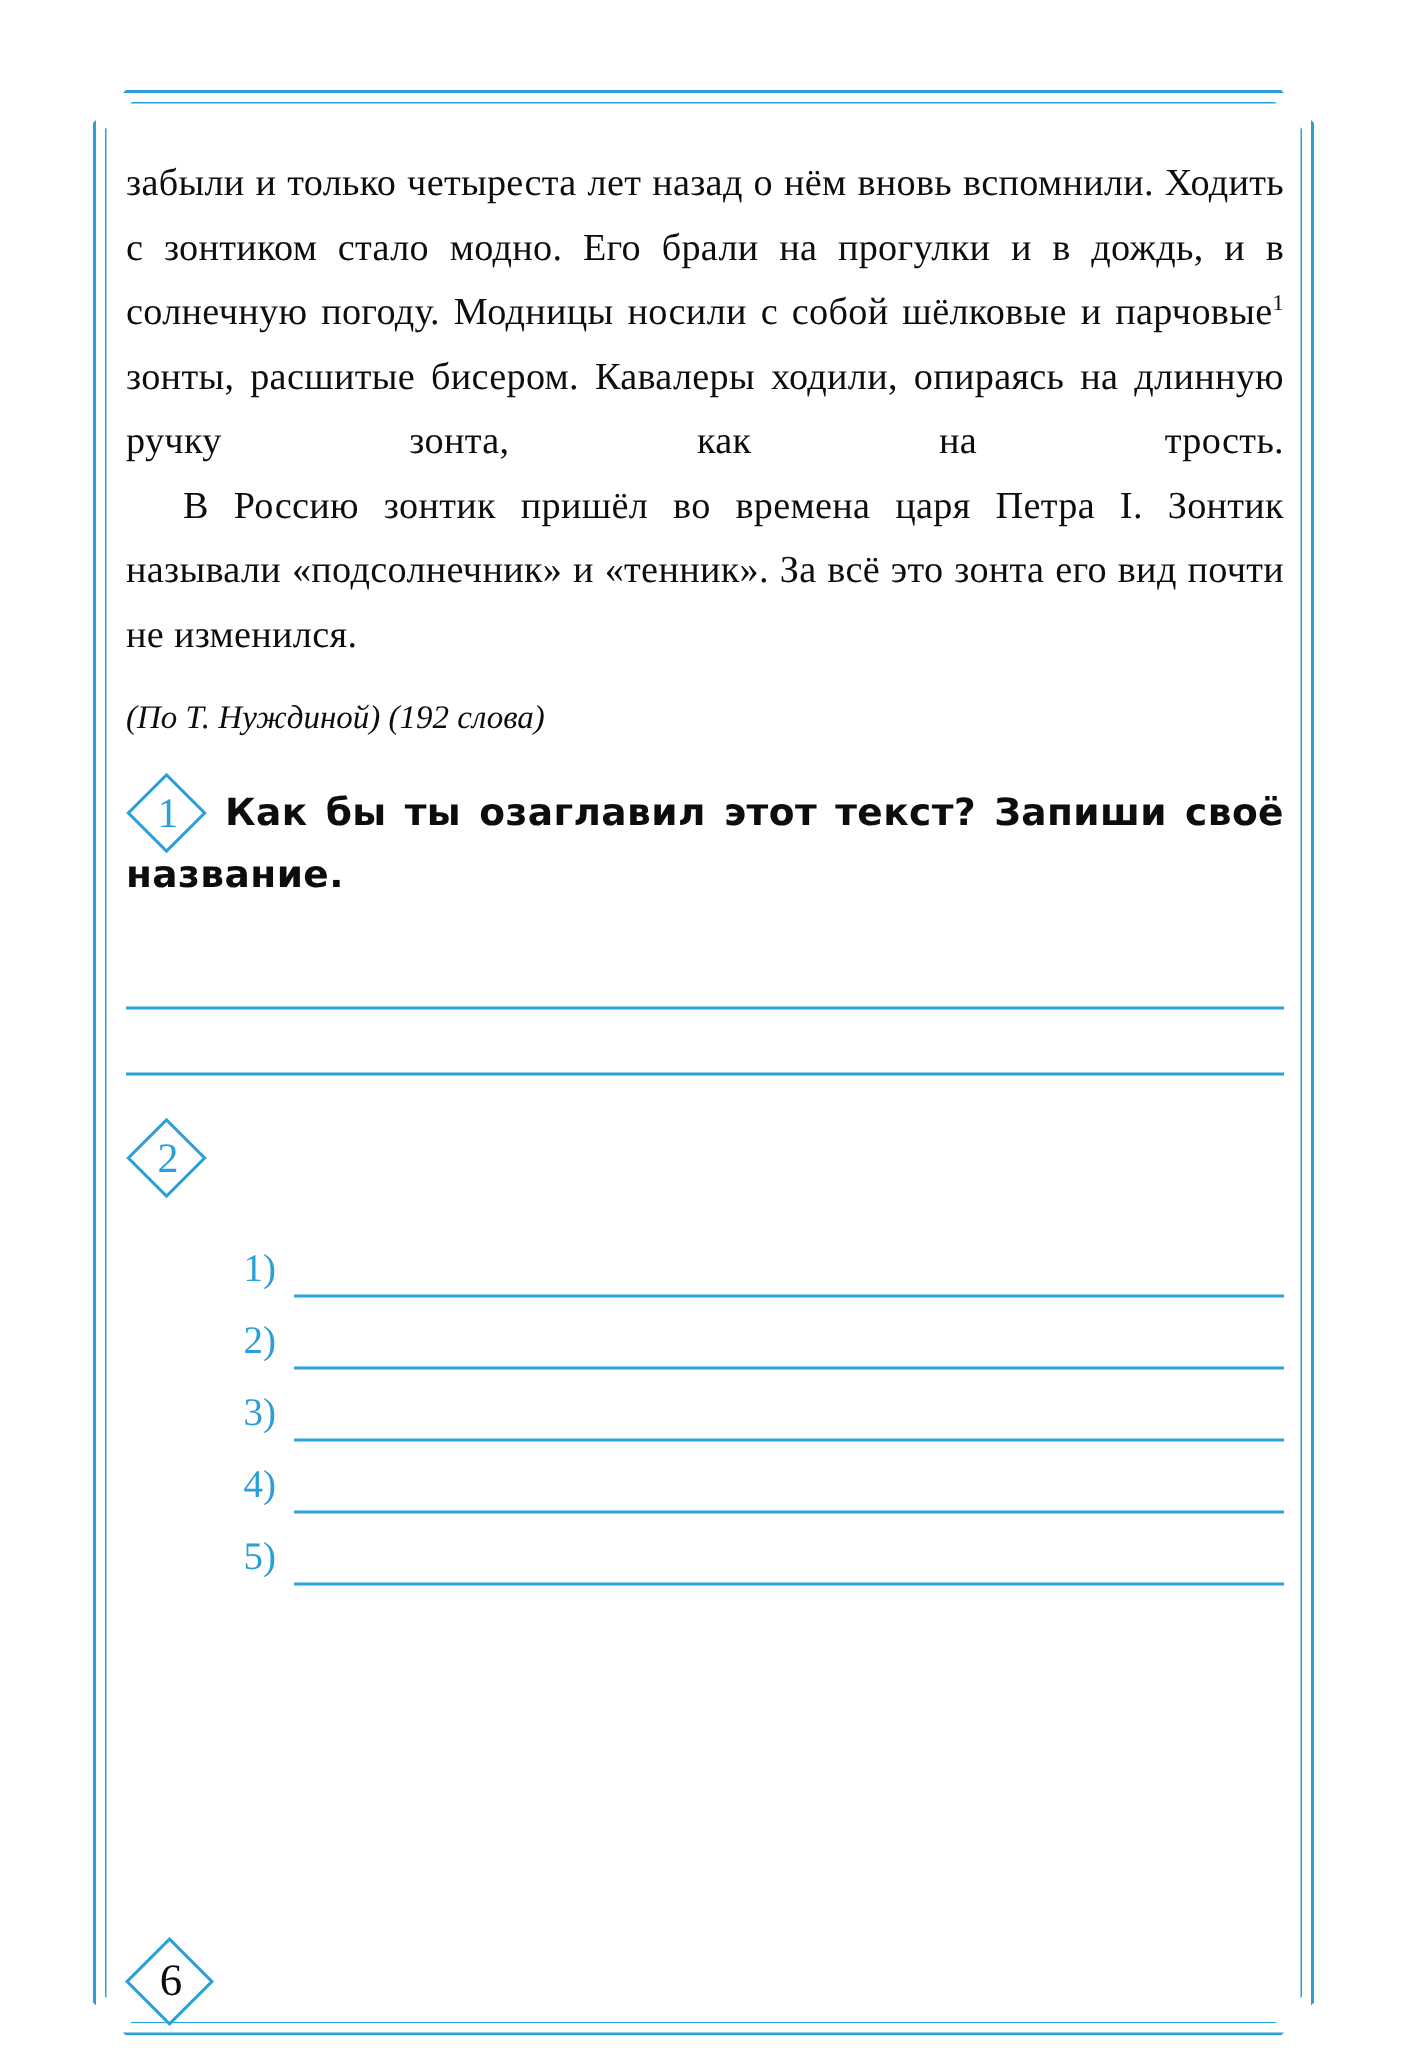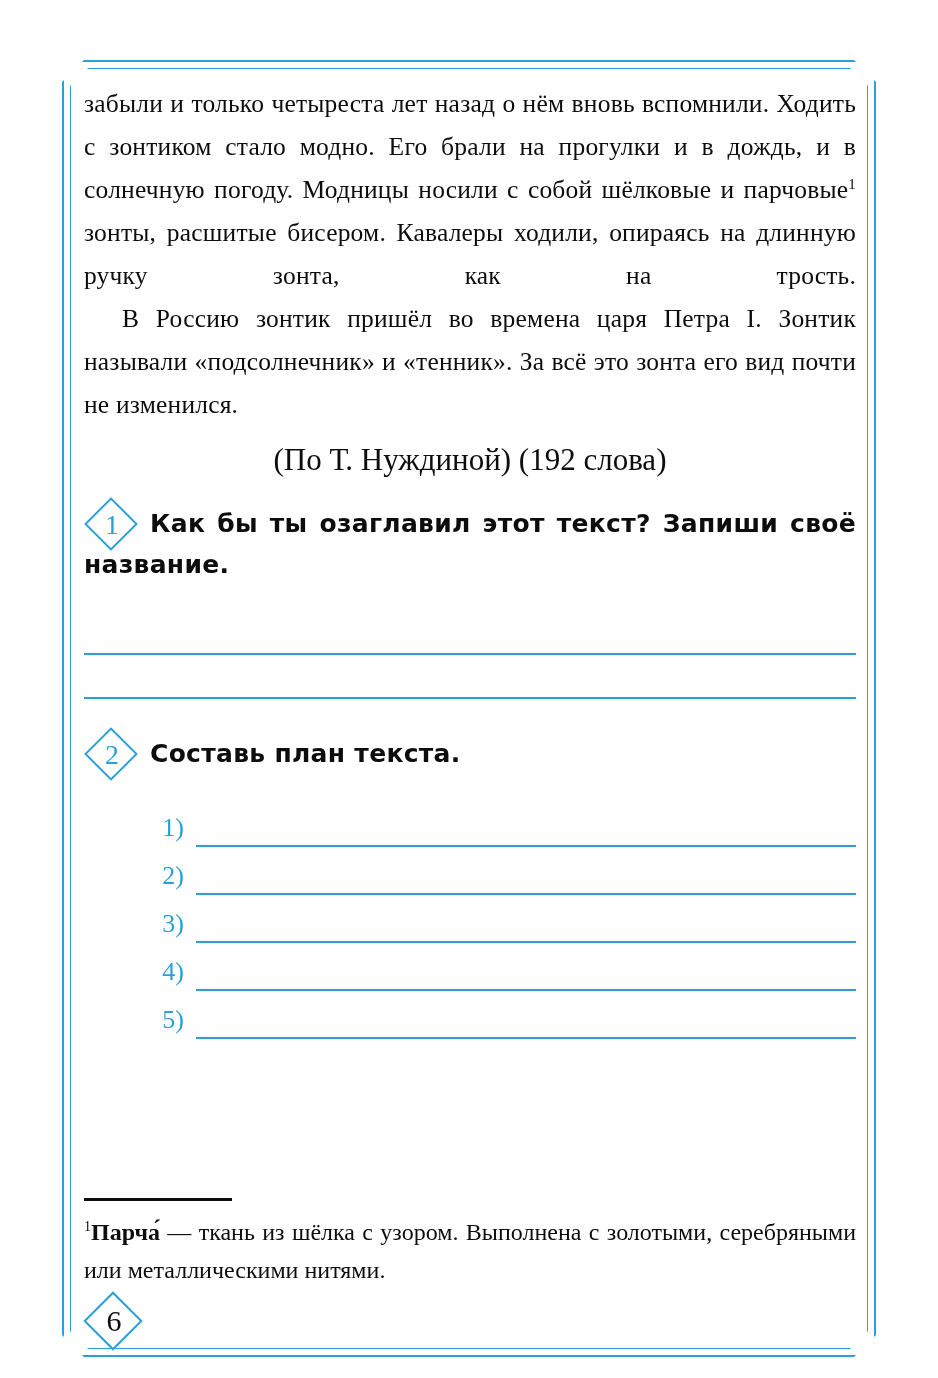--- a/index.html
+++ b/index.html
@@ -41,21 +41,21 @@
     width: 798px;
     height: 1281px;
     border: 1.5px solid #2a9fd8;
     box-sizing: border-box;
     clip-path: polygon(18px 0, calc(100% - 18px) 0, 100% 18px, 100% calc(100% - 18px), calc(100% - 18px) 100%, 18px 100%, 0 calc(100% - 18px), 0 18px);
   }
 
   .content {
     position: absolute;
     left: 84px;
-    top: 82px;
+    top: 100px;
     width: 772px;
   }
 
   
   .para {
     font-size: 25.5px;
     line-height: 43px;
     text-align: justify;
     text-align-last: justify;
     margin: 0;
@@ -67,24 +67,25 @@
   .para.indent {
     text-indent: 38px;
   }
   .para sup {
     font-size: 15px;
     vertical-align: super;
     line-height: 0;
   }
 
   .source {
-    font-size: 31px;
+    font-size: 22px;
     line-height: 43px;
-    text-align: center;
+    text-align: left;
     margin: 12px 0 0 0;
+    font-style: italic;
   }
 
   
   .task {
     position: relative;
     margin-top: 22px;
     min-height: 48px;
   }
   .task-badge {
     position: absolute;
@@ -261,23 +262,20 @@
     <div class="rules">
       <div class="rule"></div>
       <div class="rule"></div>
     </div>
 
     <div class="task" style="margin-top:34px;">
       <div class="task-badge">
         <span class="diamond"></span>
         <span class="num">2</span>
       </div>
-      <div class="task-text">
-          <span style="display:block;text-indent:66px">Составь план текста.</span>
-        </div>
     </div>
 
     <div class="plan">
       <div class="plan-row">
         <span class="plan-num">1)</span>
         <span class="plan-line"></span>
       </div>
       <div class="plan-row">
         <span class="plan-num">2)</span>
         <span class="plan-line"></span>
@@ -291,24 +289,20 @@
         <span class="plan-line"></span>
       </div>
       <div class="plan-row">
         <span class="plan-num">5)</span>
         <span class="plan-line"></span>
       </div>
     </div>
 
   </div>
 
-  <div class="footnote-wrap">
-    <div class="footnote-rule"></div>
-    <div class="footnote"><sup>1</sup><b>Парча́</b><span> — ткань из шёлка с узором. Выполнена с золотыми, серебряными или металлическими нитями.</span></div>
-  </div>
 
   <div class="pn-mask"></div>
   <div class="page-number-box">
     <span class="diamond"></span>
     <span class="pnum">6</span>
   </div>
 
 </div>
 
 </body></html>

